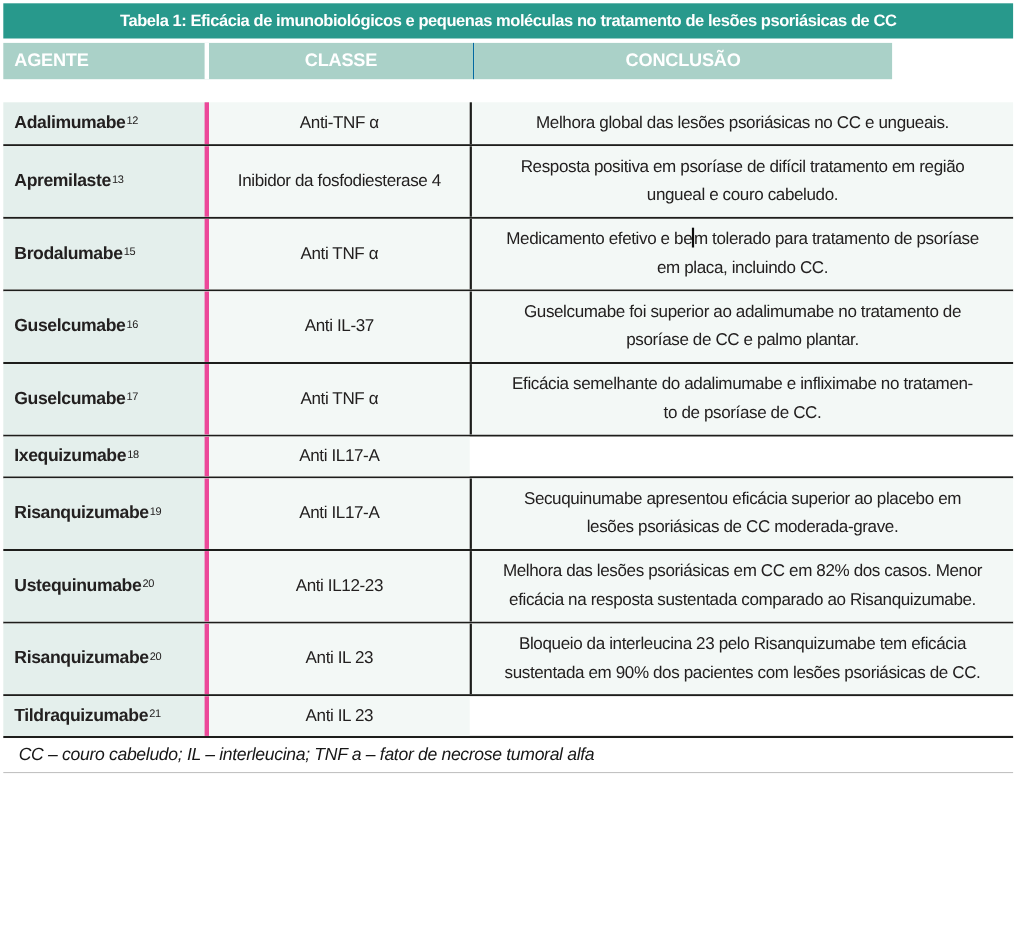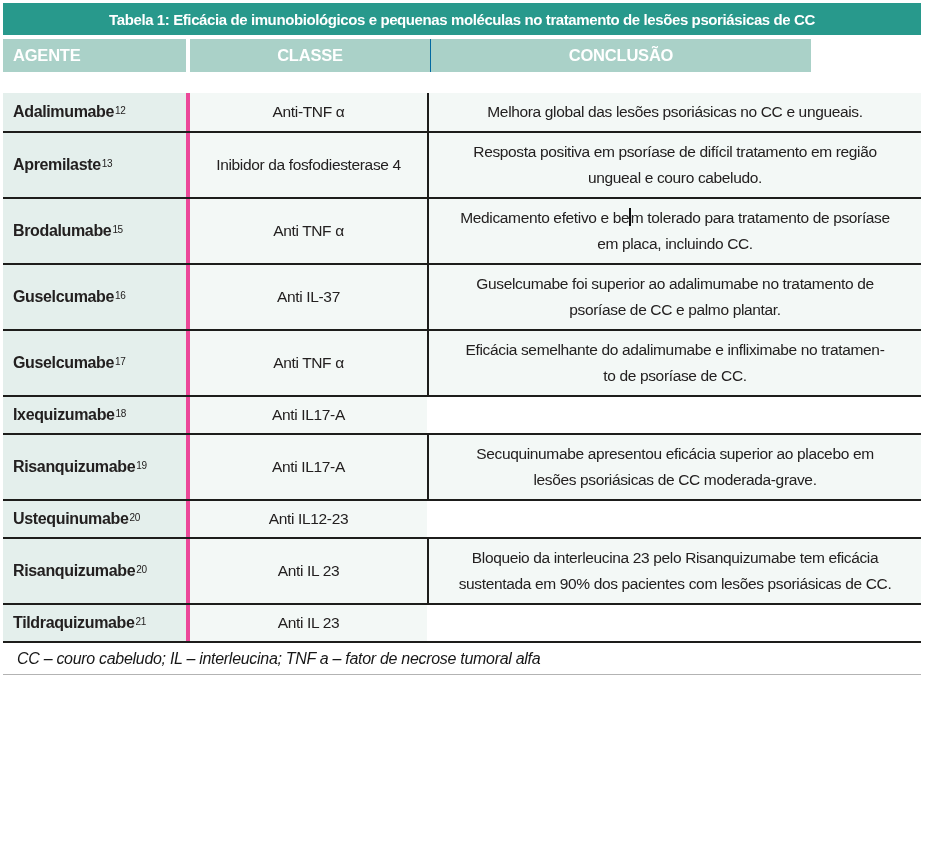--- a/index.html
+++ b/index.html
@@ -210,20 +210,23 @@
         <div class="cell conclusao">
           <span class="conclusao-inner">Secuquinumabe apresentou eficácia superior ao placebo em<br>lesões psoriásicas de CC moderada-grave.</span>
         </div>
       </div>
       <div class="row">
         <div class="cell agente">
           <span class="agent-name">Ustequinumabe</span>
           <sup class="ref">20</sup>
         </div>
         <div class="cell classe">Anti IL12-23</div>
+        <div class="cell conclusao">
+          <span class="conclusao-inner">Melhora das lesões psoriásicas em CC em 82% dos casos. Menor<br>eficácia na resposta sustentada comparado ao Risanquizumabe.</span>
+        </div>
       </div>
       <div class="row">
         <div class="cell agente">
           <span class="agent-name">Risanquizumabe</span>
           <sup class="ref">20</sup>
         </div>
         <div class="cell classe">Anti IL 23</div>
         <div class="cell conclusao">
           <span class="conclusao-inner">Bloqueio da interleucina 23 pelo Risanquizumabe tem eficácia<br>sustentada em 90% dos pacientes com lesões psoriásicas de CC.</span>
         </div>

